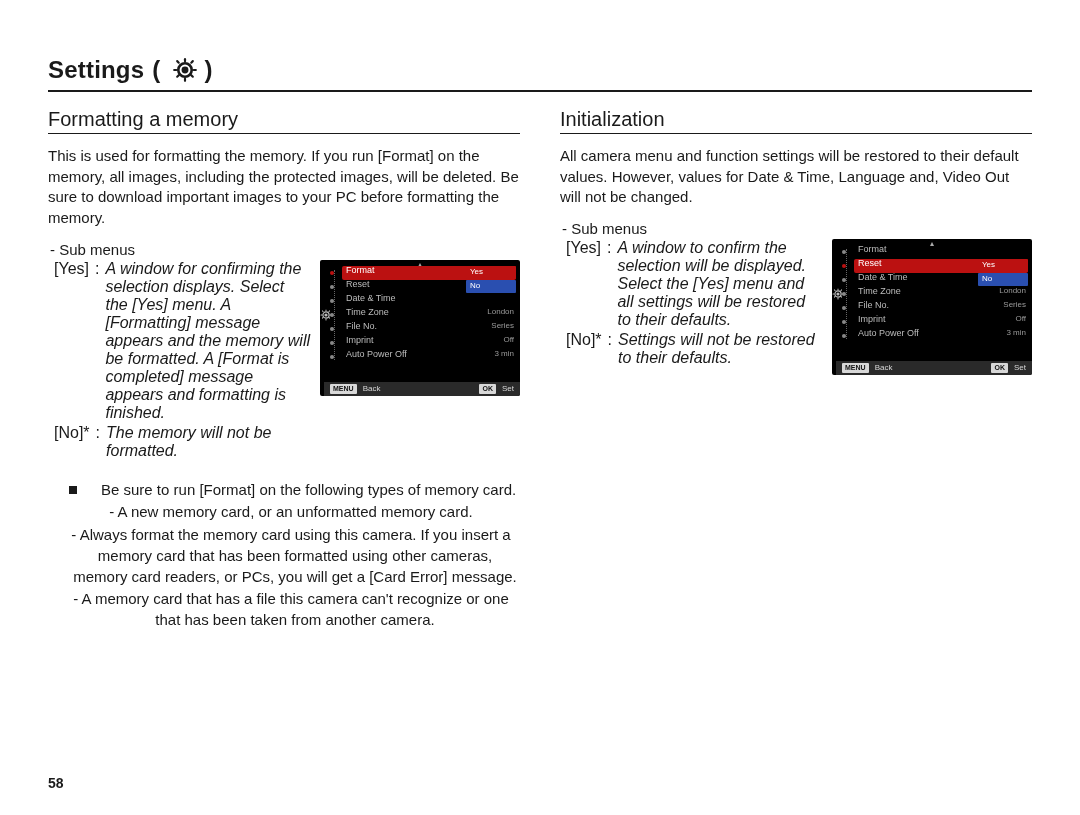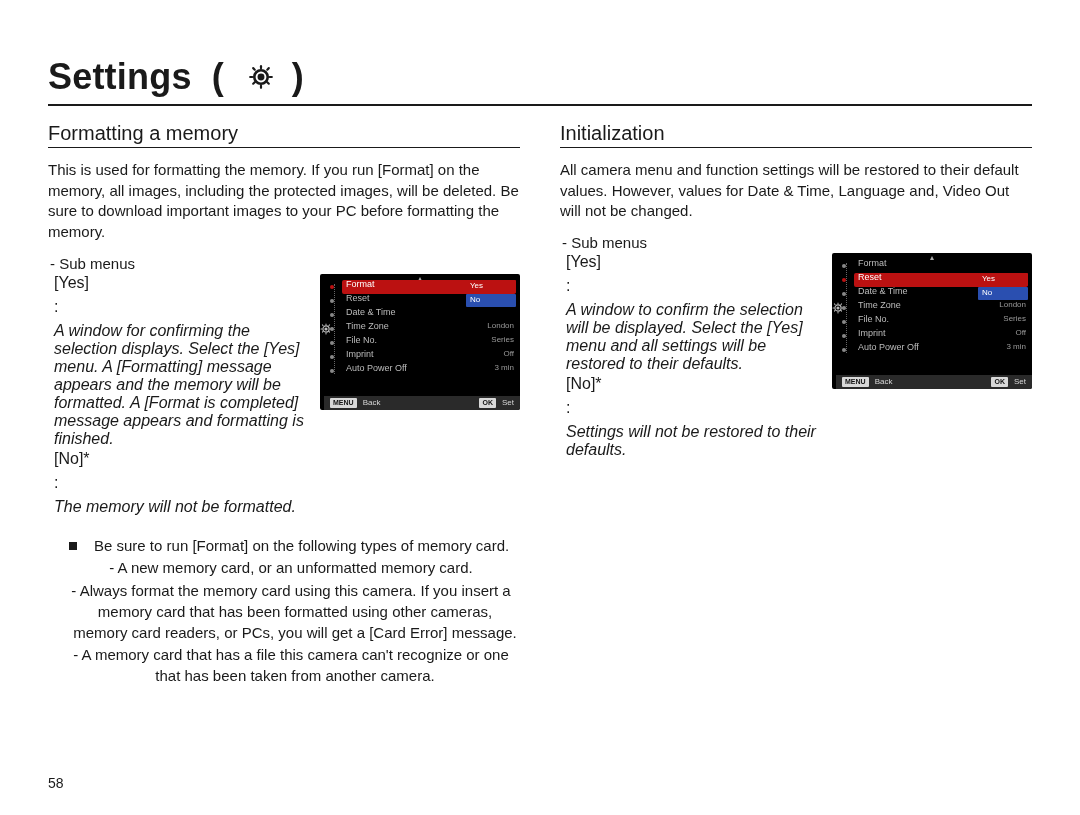--- a/index.html
+++ b/index.html
@@ -11,26 +11,26 @@
   }
   .page {
     width: 1080px;
     height: 815px;
     box-sizing: border-box;
     padding: 56px 48px 24px 48px;
     position: relative;
   }
   
   .page-title {
-    font-size: 36px;
+    font-size: 24px;
     font-weight: 700;
     letter-spacing: 0.2px;
     display: flex;
     align-items: center;
-    gap: 20px;
+    gap: 8px;
     padding-bottom: 6px;
     border-bottom: 2px solid #1a1a1a;
     margin-bottom: 16px;
   }
   .gear-icon {
     display: inline-flex;
     width: 26px;
     height: 26px;
     margin-left: 4px;
     margin-right: -2px;
@@ -54,27 +54,27 @@
     font-size: 15px;
     line-height: 1.38;
   }
   .body { margin: 0 0 12px 0; }
   .sub-label { margin: 6px 0 2px 2px; font-size: 15px; }
 
   .sub-row { display: flex; align-items: flex-start; gap: 10px; }
   .sub-text { flex: 1 1 auto; min-width: 0; }
 
   .def-list { margin: 0; padding: 0; }
-  .def-item { display: flex; gap: 6px; margin: 0 0 2px 6px; flex-direction: column; }
+  .def-item { display: flex; gap: 6px; margin: 0 0 2px 6px; }
   .def-key { white-space: nowrap; }
   .def-colon { white-space: nowrap; }
   .def-val { flex: 1 1 auto; font-style: italic; }
 
   .note { margin-top: 18px; }
-  .note-head-row { display: flex; align-items: flex-start; gap: 17px; margin-bottom: 2px; padding-left: 21px; }
+  .note-head-row { display: flex; align-items: flex-start; gap: 24px; margin-bottom: 2px; padding-left: 21px; }
   .note-bullet { width: 8px; height: 8px; background: #1a1a1a; margin-top: 6px; flex: 0 0 8px; }
   .note-items { margin: 0; padding: 0; }
   .note-items .note-item { margin: 0 0 2px 14px; text-indent: -8px; padding-left: 8px; text-align: center; }
 
   
   .cam {
     width: 200px;
     flex: 0 0 200px;
     aspect-ratio: 200 / 136;
     background: #000;
@@ -179,21 +179,21 @@
     display: inline-flex;
     align-items: center;
   }
   .cam .foot .spacer { flex: 1; }
 
   
   .pgnum {
     position: absolute;
     left: 48px;
     bottom: 24px;
-    font-weight: 400;
+    font-weight: 700;
     font-size: 14px;
   }
 </style>
 </head>
 <body>
 
 <svg width="0" height="0" style="position:absolute">
   <defs>
     <g id="gear">
       <circle cx="12" cy="12" r="3.2" fill="currentColor"></circle>

